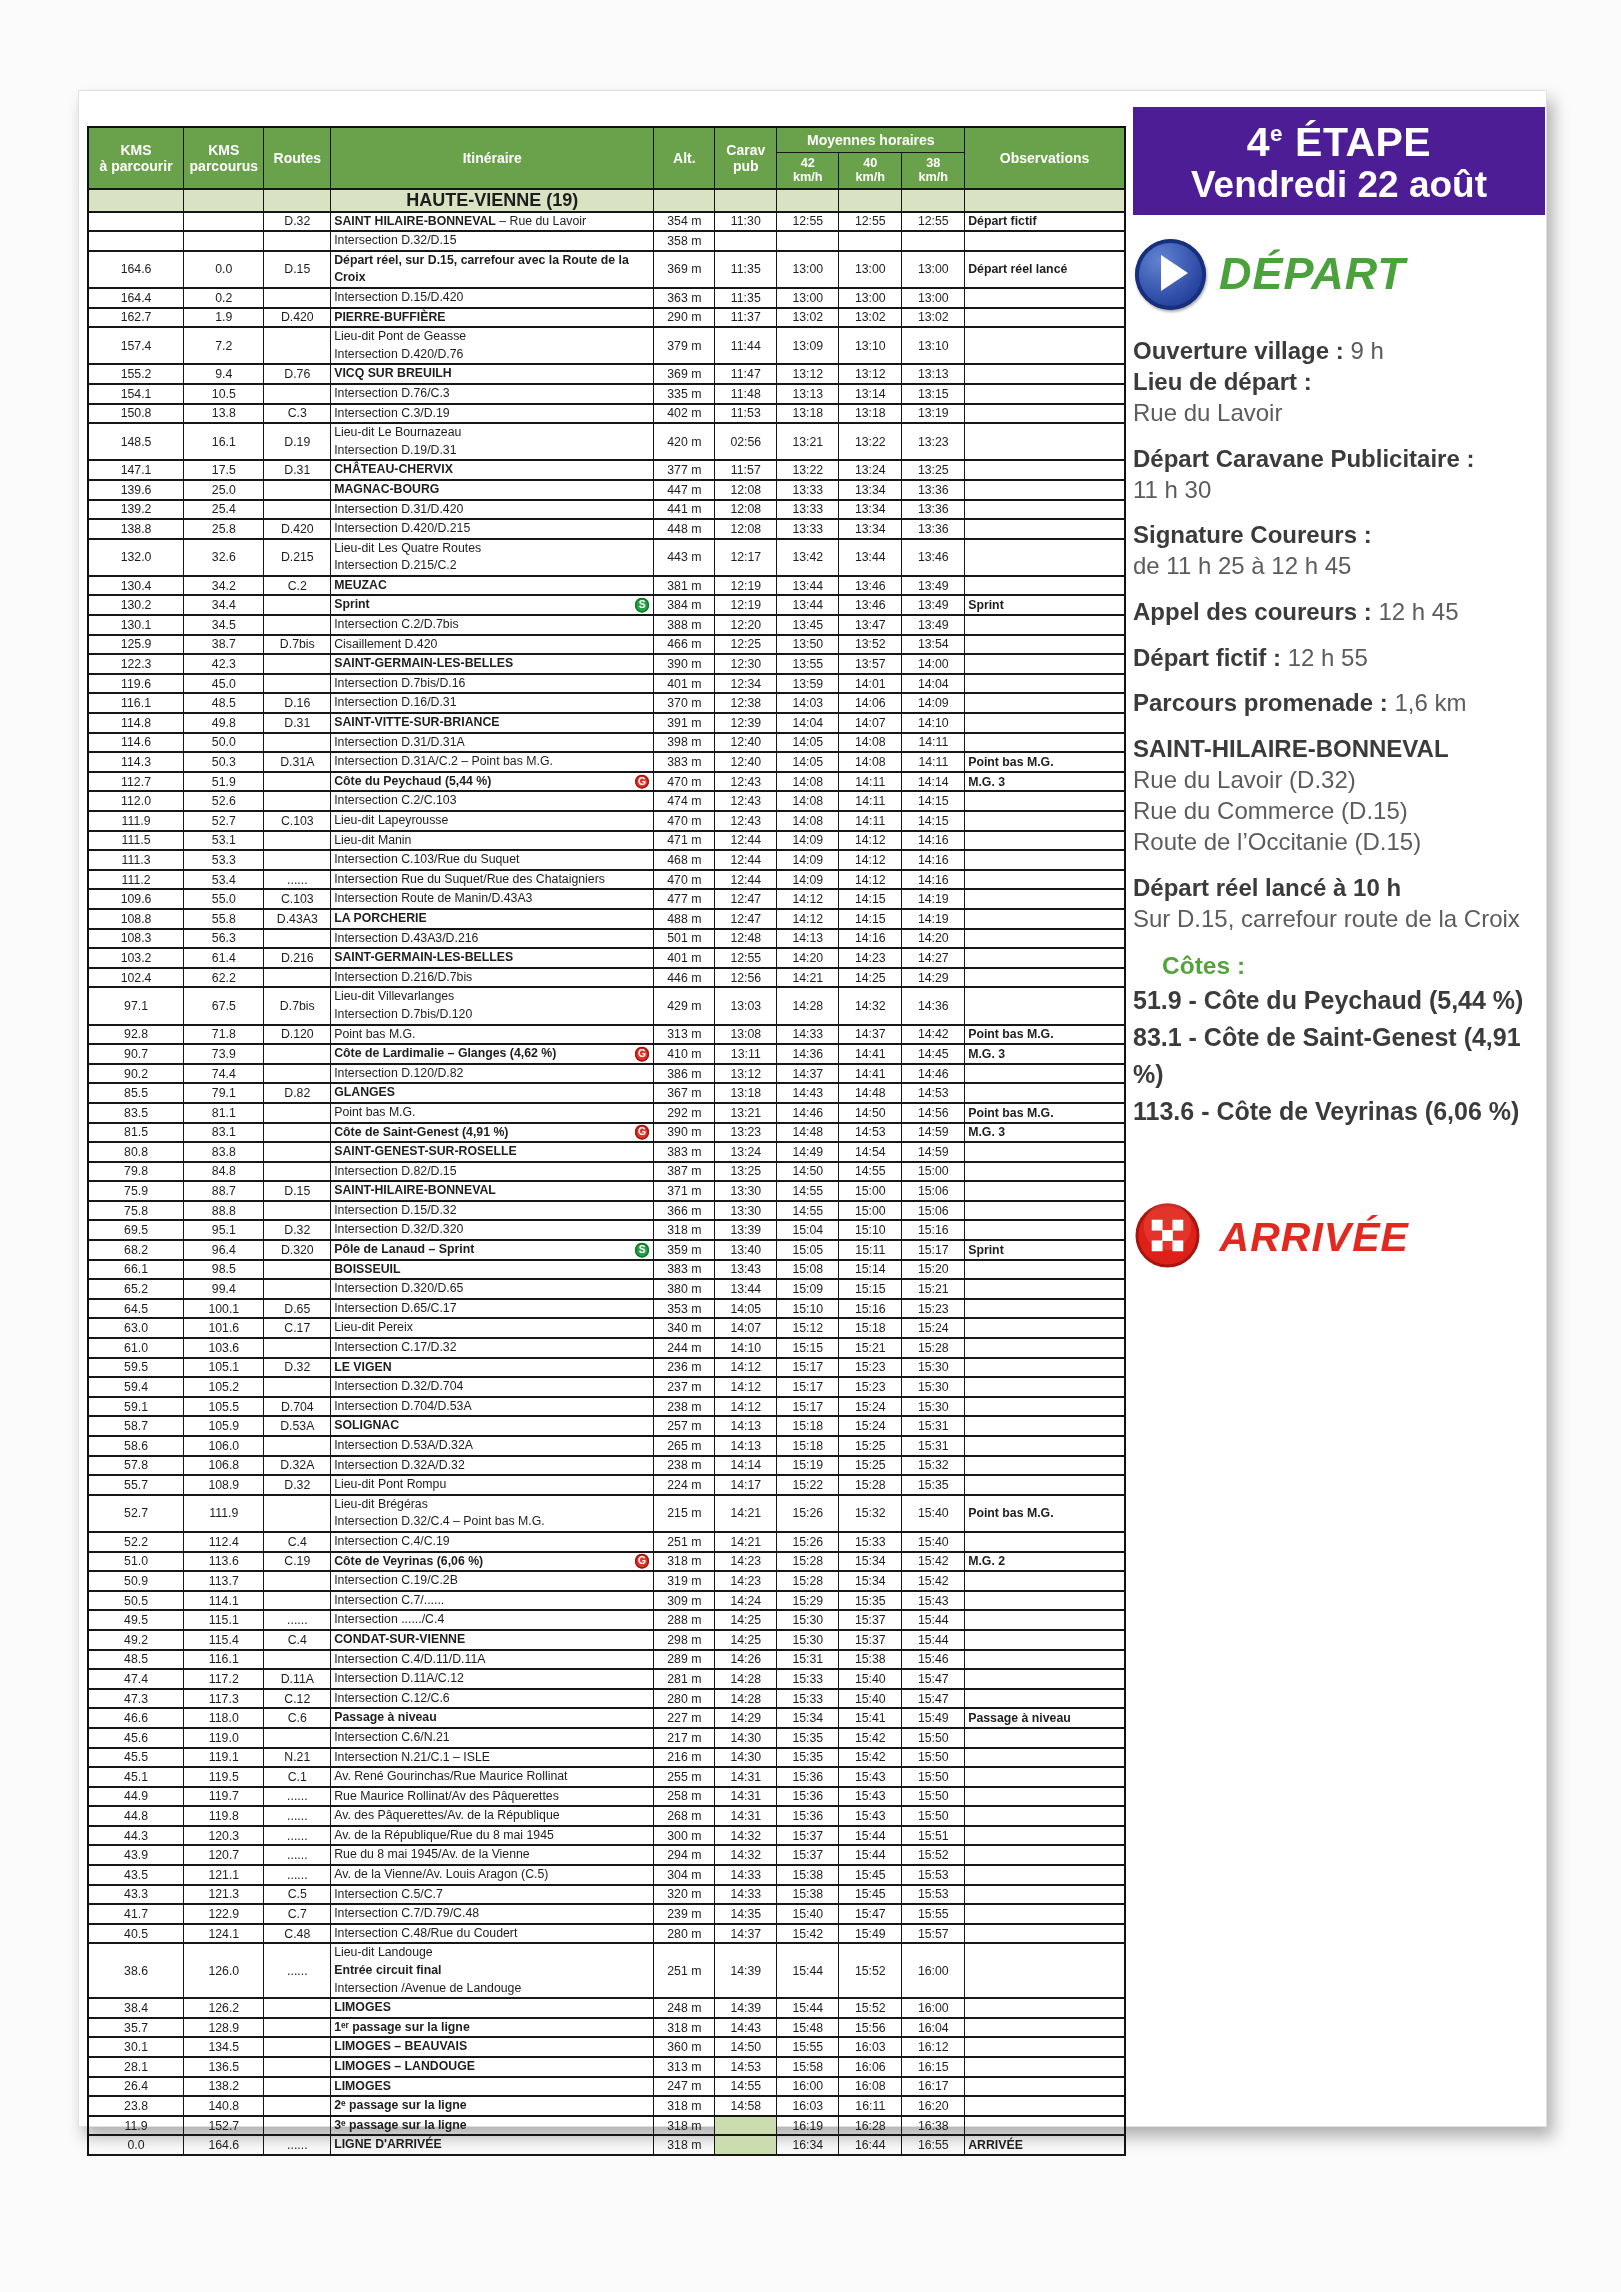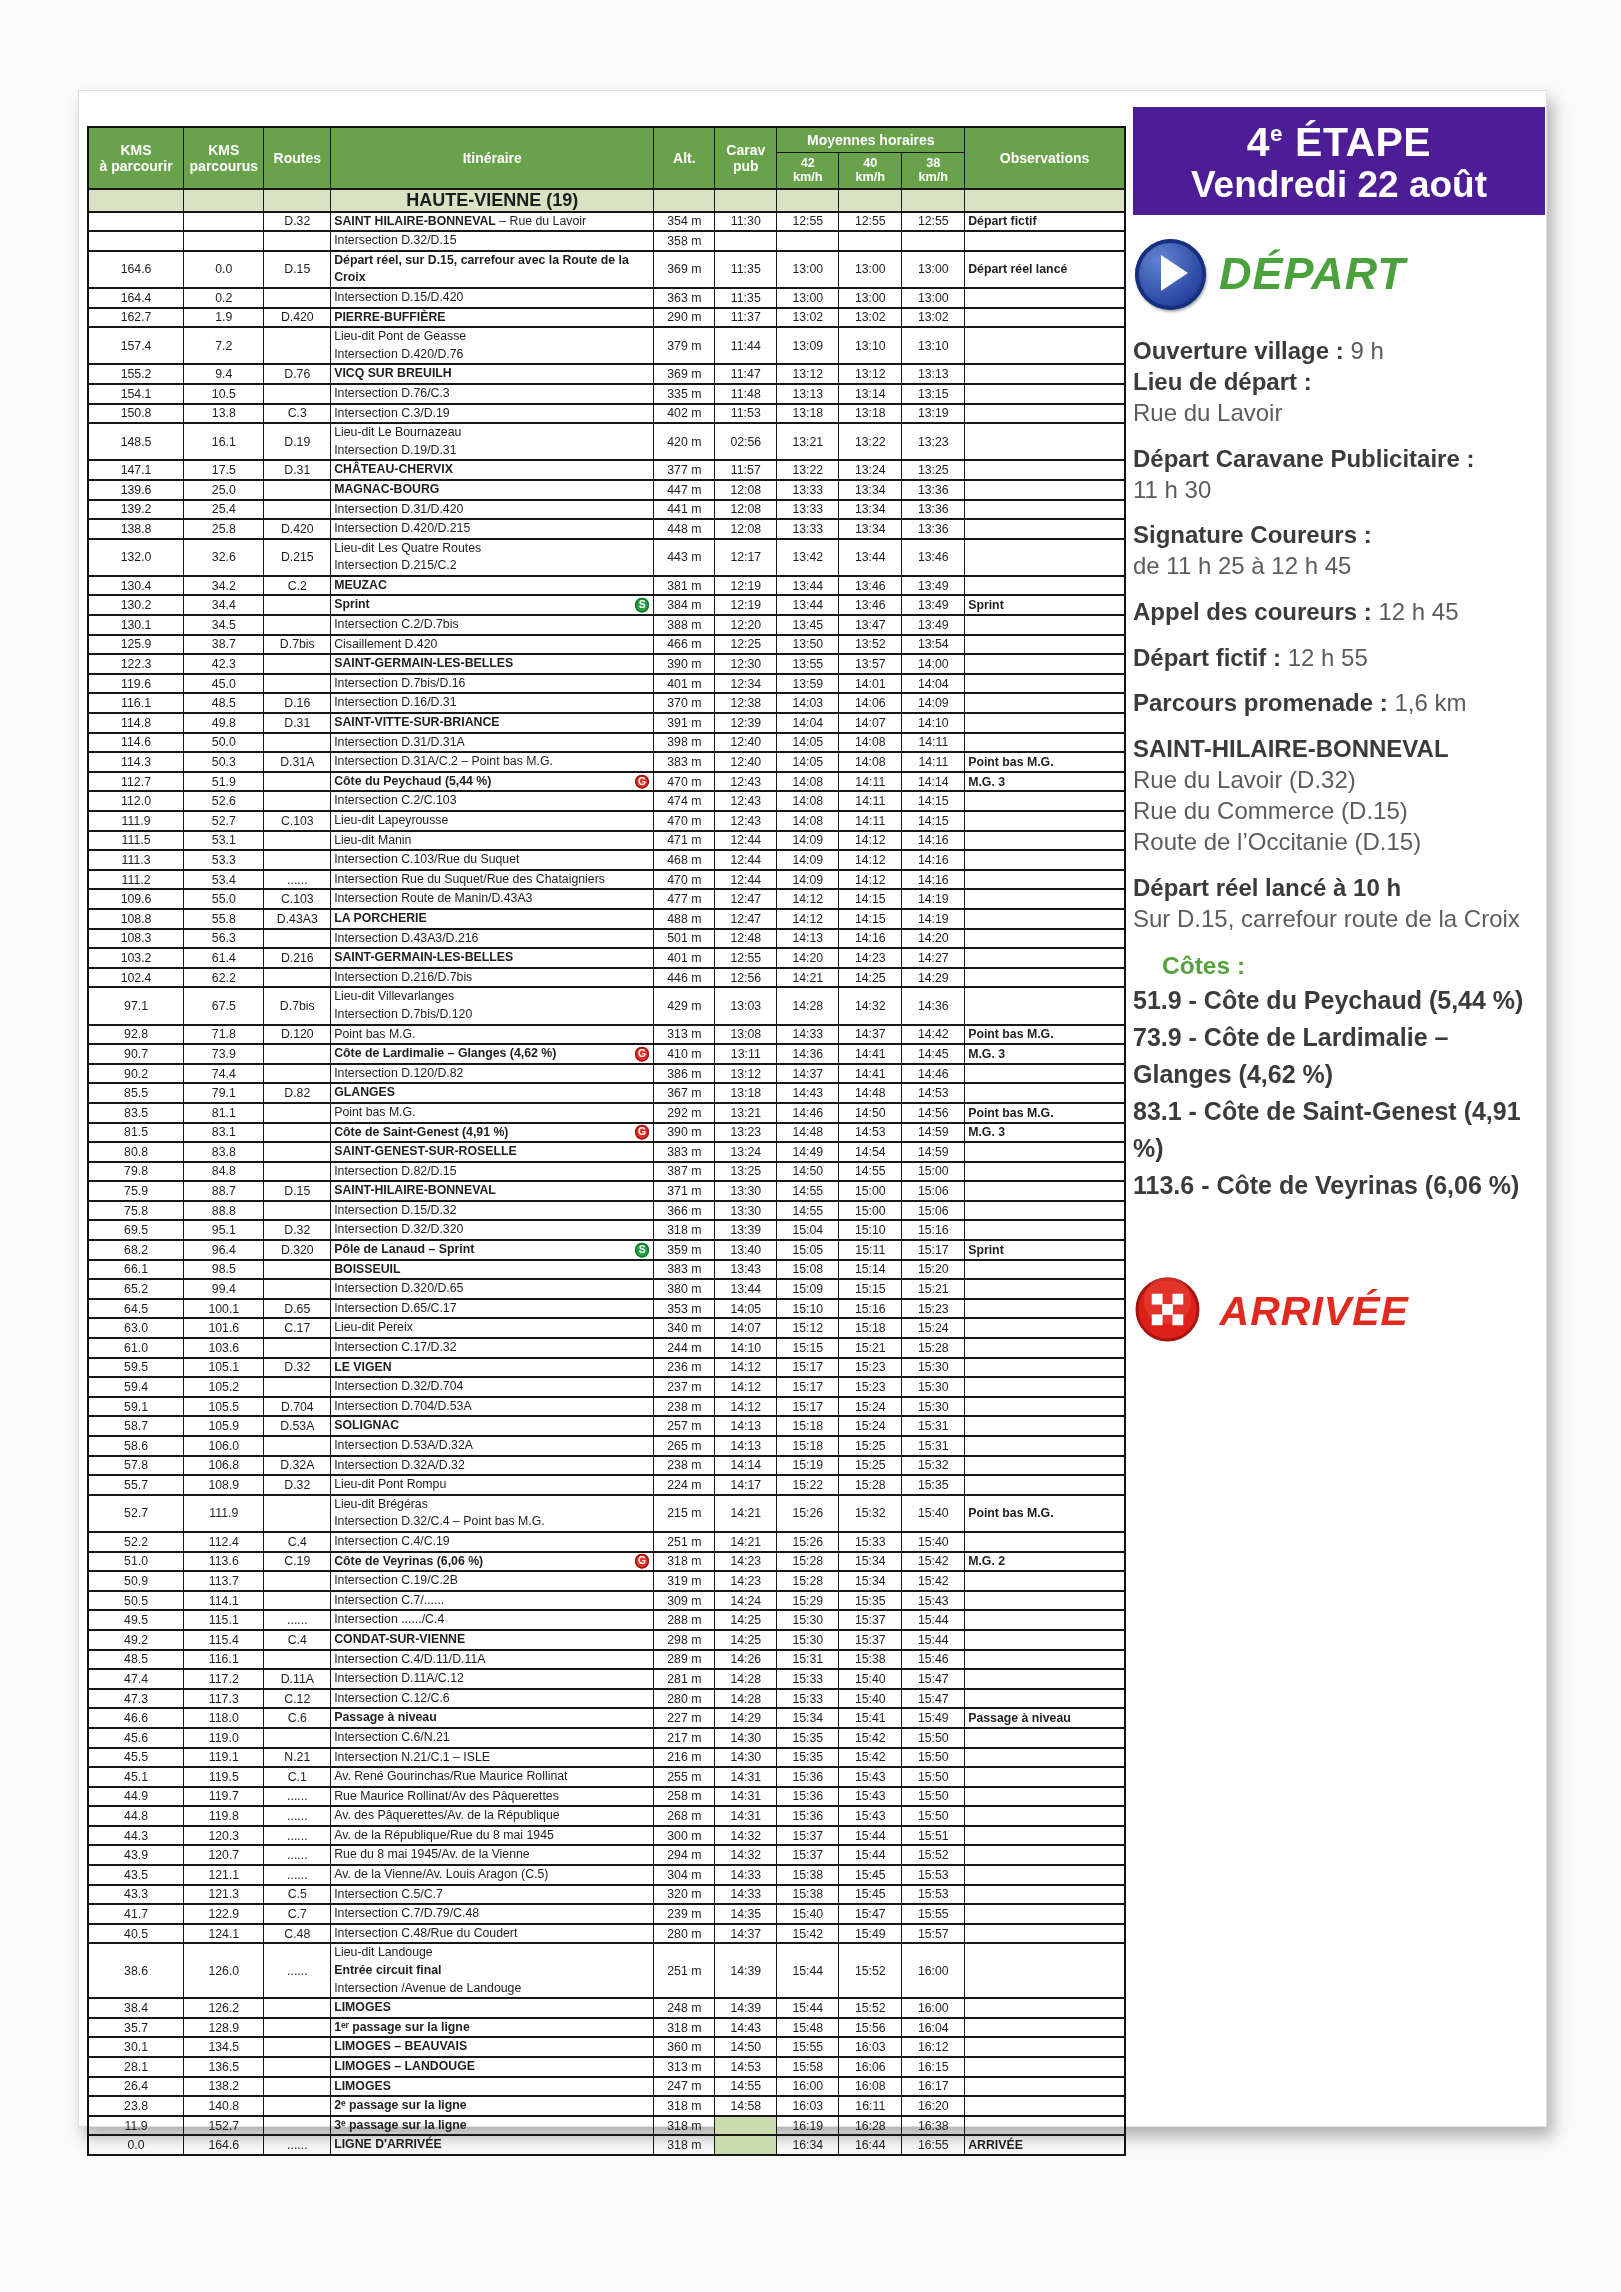--- a/index.html
+++ b/index.html
@@ -1474,21 +1474,20 @@
           <div class="line"><span class="val">Rue du Commerce (D.15)</span></div>
           <div class="line"><span class="val">Route de l’Occitanie (D.15)</span></div>
         </div>
         <div class="group">
           <div class="line"><span class="lbl">Départ réel lancé à 10 h</span></div>
           <div class="line"><span class="val">Sur D.15, carrefour route de la Croix</span></div>
         </div>
         <div class="group">
           <div class="green-h">Côtes :</div>
           <div class="cote">51.9 - Côte du Peychaud (5,44 %)</div>
-          <div class="cote">73.9 - Côte de Lardimalie – Glanges (4,62 %)</div>
           <div class="cote">83.1 - Côte de Saint-Genest (4,91 %)</div>
           <div class="cote">113.6 - Côte de Veyrinas (6,06 %)</div>
         </div>
       </div>
     <div class="arr-row">
       <span>
         <svg width="65" height="65" viewBox="0 0 66 66">
           <circle cx="33" cy="33" r="31" fill="#dd2018" stroke="#a81510" stroke-width="3"></circle>
           <circle cx="33" cy="24" r="24" fill="#e8463c" opacity="0.55"></circle>
           <g fill="#ffffff">

